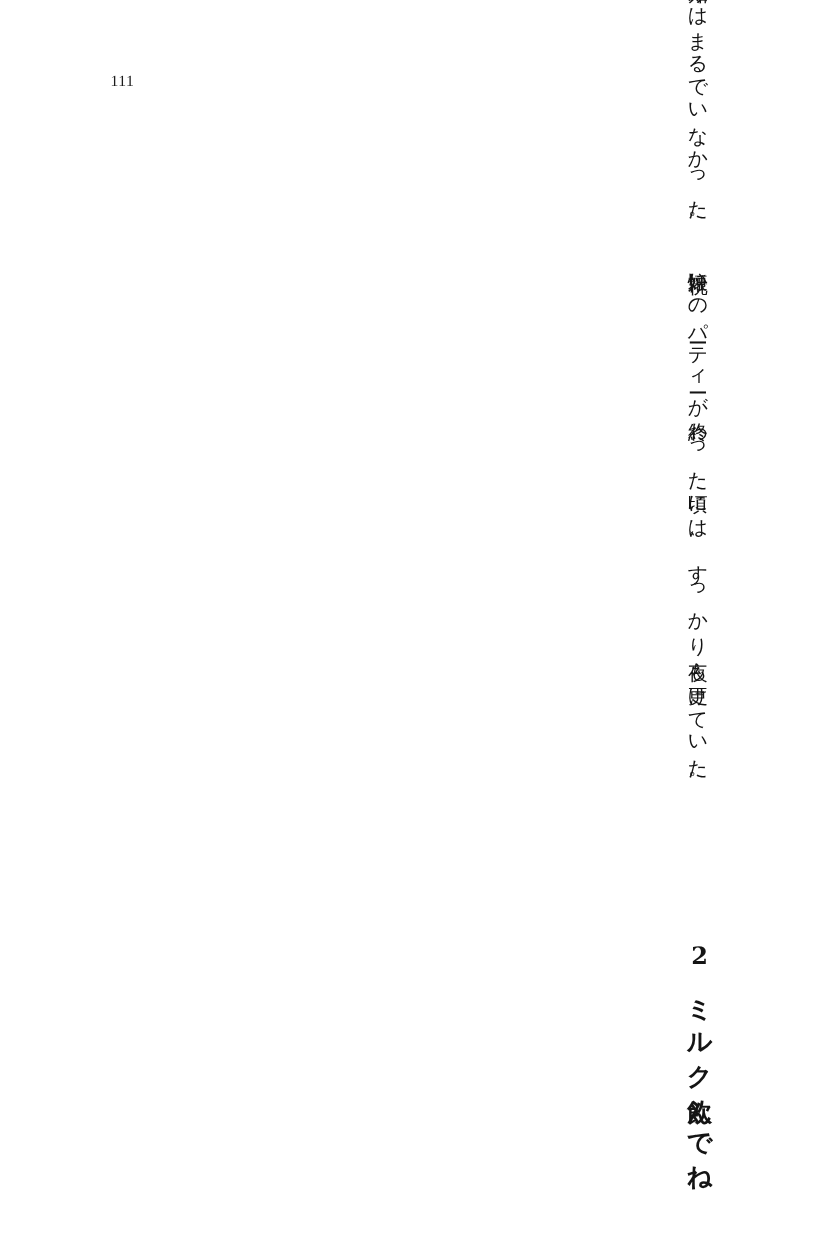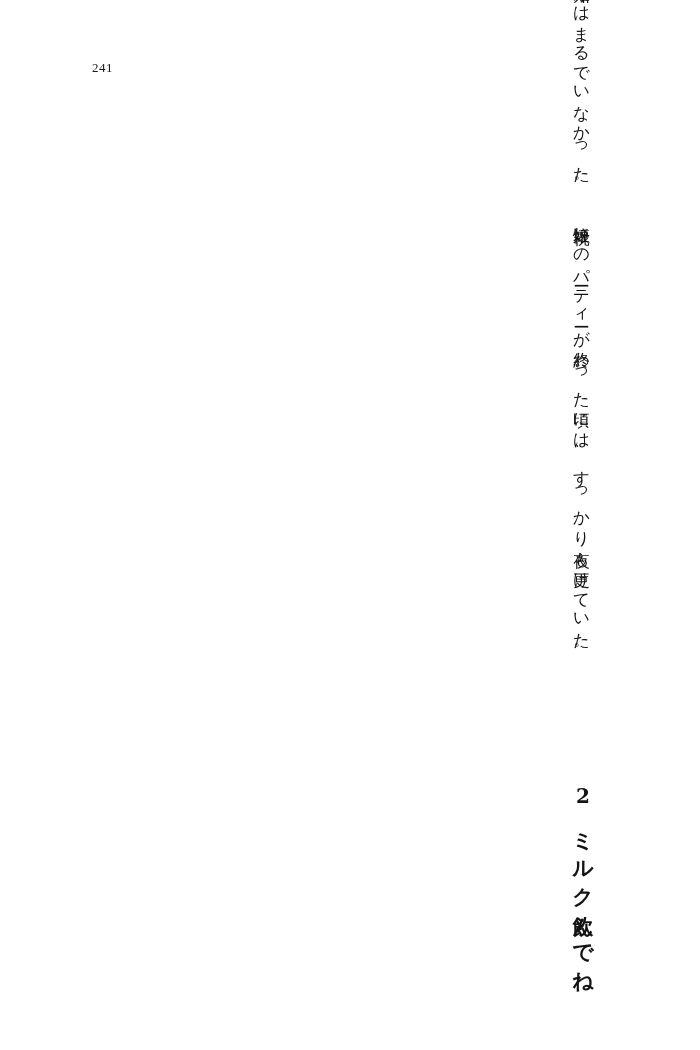--- a/index.html
+++ b/index.html
@@ -72,21 +72,21 @@
     font-size: 16.5px;
     line-height: 29.5px;
     letter-spacing: 1.1px;
   }
 </style>
 </head>
 <body>
 
 <div class="page">
 
-  <div class="page-number">241</div>
+  <div class="page-number">111</div>
 
   <div class="text-block">
 
     <div class="chapter-head">
       <span class="num">2</span><span>ミルク飲んでね</span>
     </div>
 
     <div class="body-col" style="display: flex; flex-direction: row-reverse; align-items: flex-start;">
         <div class="vline" style="writing-mode: vertical-rl; text-orientation: upright; white-space: nowrap; display: inline-block;">懐妊祝いのパーティーが終わった頃には、すっかり夜も更けていた。</div>
       </div>

